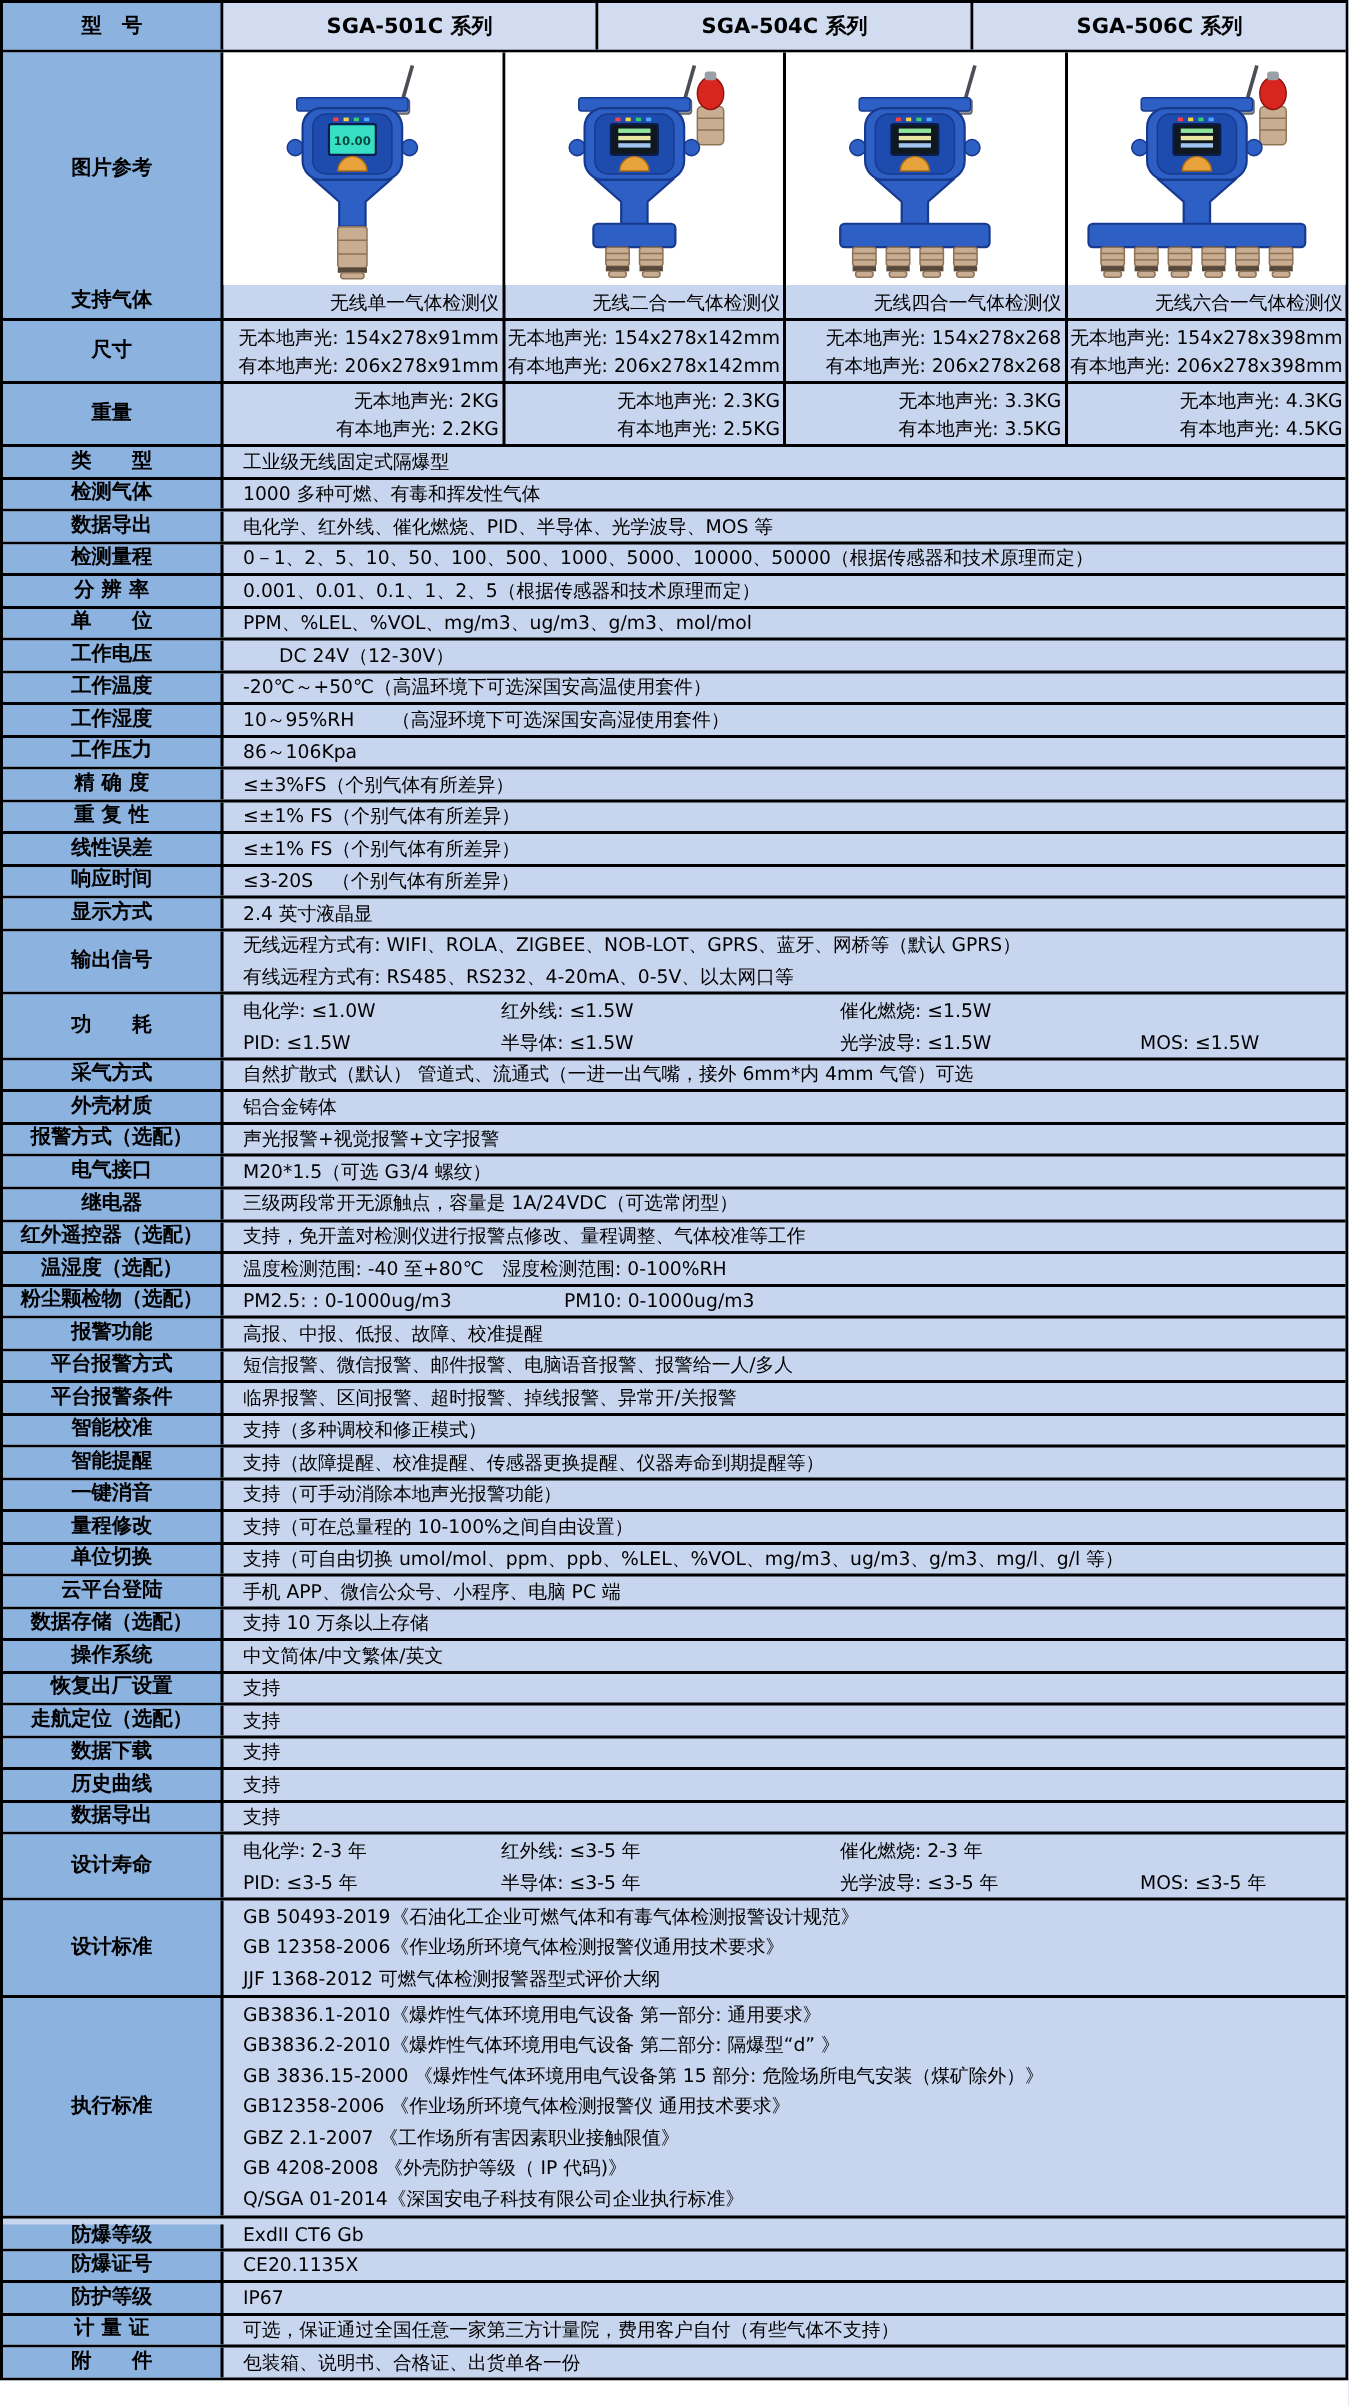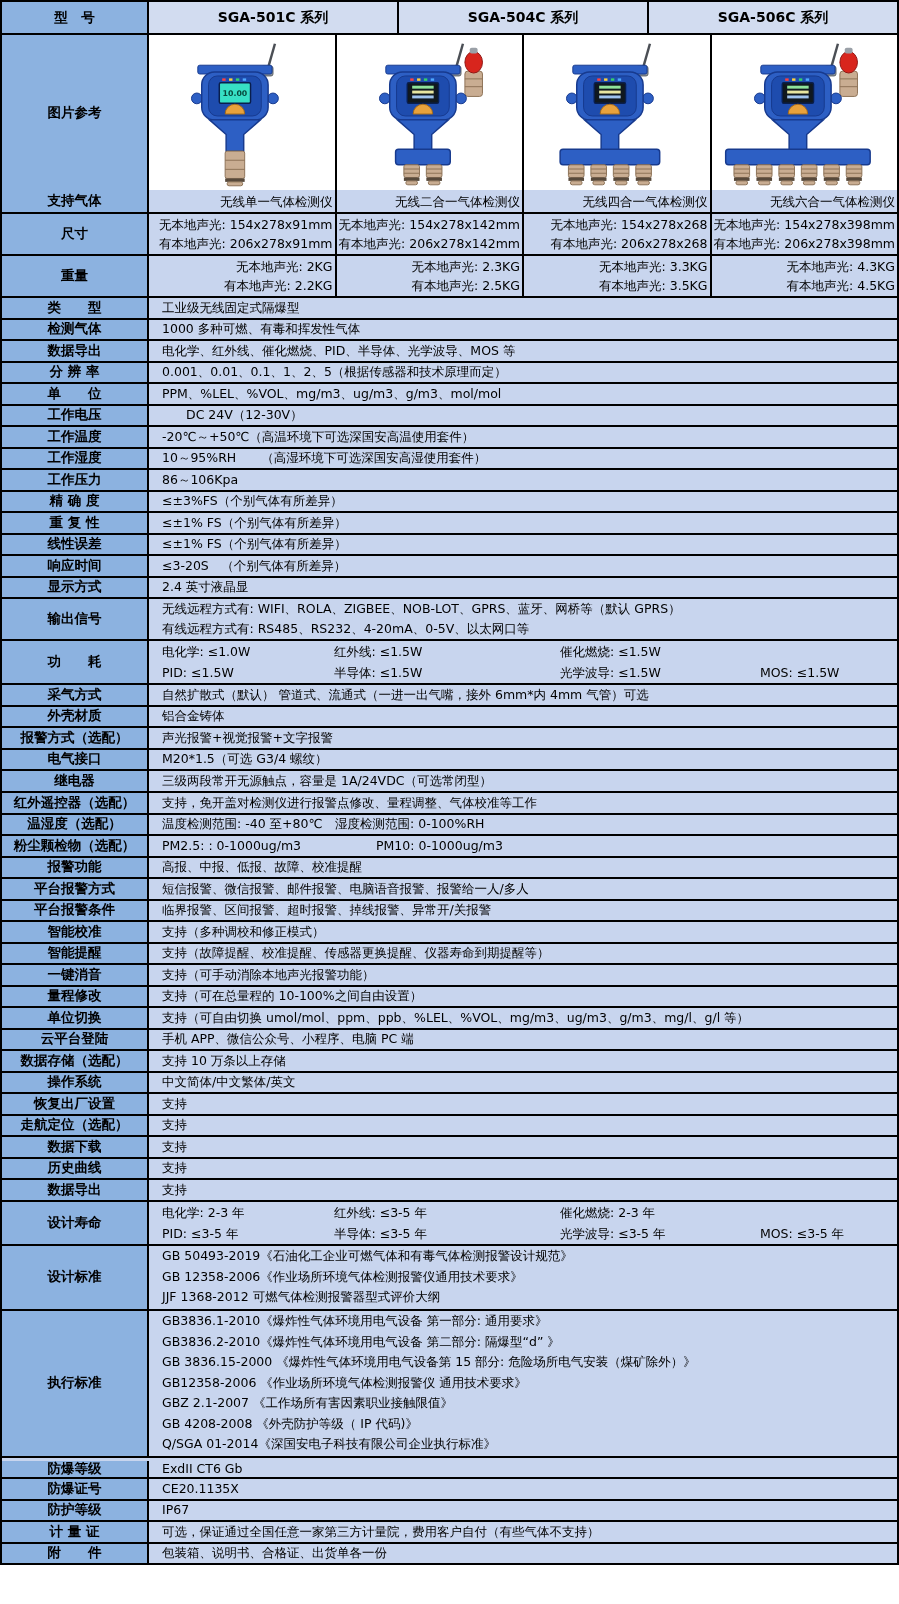--- a/index.html
+++ b/index.html
@@ -264,20 +264,24 @@
       </div>
       <div class="row" style="height: 21.5px;">
         <div class="cell label-cell">检测气体</div>
         <div class="cell value-cell">1000 多种可燃、有毒和挥发性气体</div>
       </div>
       <div class="row" style="height: 21.5px;">
         <div class="cell label-cell">数据导出</div>
         <div class="cell value-cell">电化学、红外线、催化燃烧、PID、半导体、光学波导、MOS 等</div>
       </div>
       <div class="row" style="height: 21.5px;">
+        <div class="cell label-cell">检测量程</div>
+        <div class="cell value-cell">0－1、2、5、10、50、100、500、1000、5000、10000、50000（根据传感器和技术原理而定）</div>
+      </div>
+      <div class="row" style="height: 21.5px;">
         <div class="cell label-cell">分 辨 率</div>
         <div class="cell value-cell">0.001、0.01、0.1、1、2、5（根据传感器和技术原理而定）</div>
       </div>
       <div class="row" style="height: 21.5px;">
         <div class="cell label-cell">单　　位</div>
         <div class="cell value-cell">PPM、%LEL、%VOL、mg/m3、ug/m3、g/m3、mol/mol</div>
       </div>
       <div class="row" style="height: 21.5px; gap: 24px;">
         <div class="cell label-cell">工作电压</div>
         <div class="cell value-cell">DC 24V（12-30V）</div>

